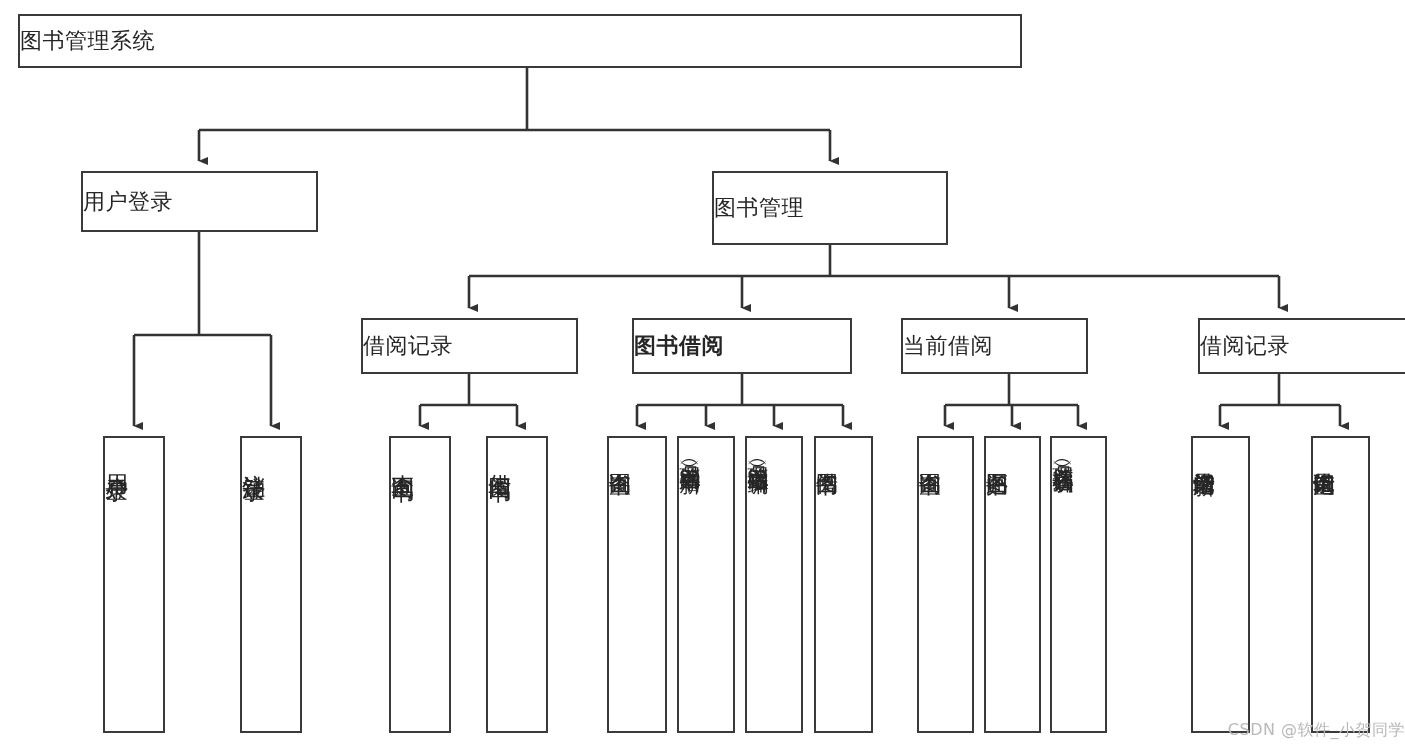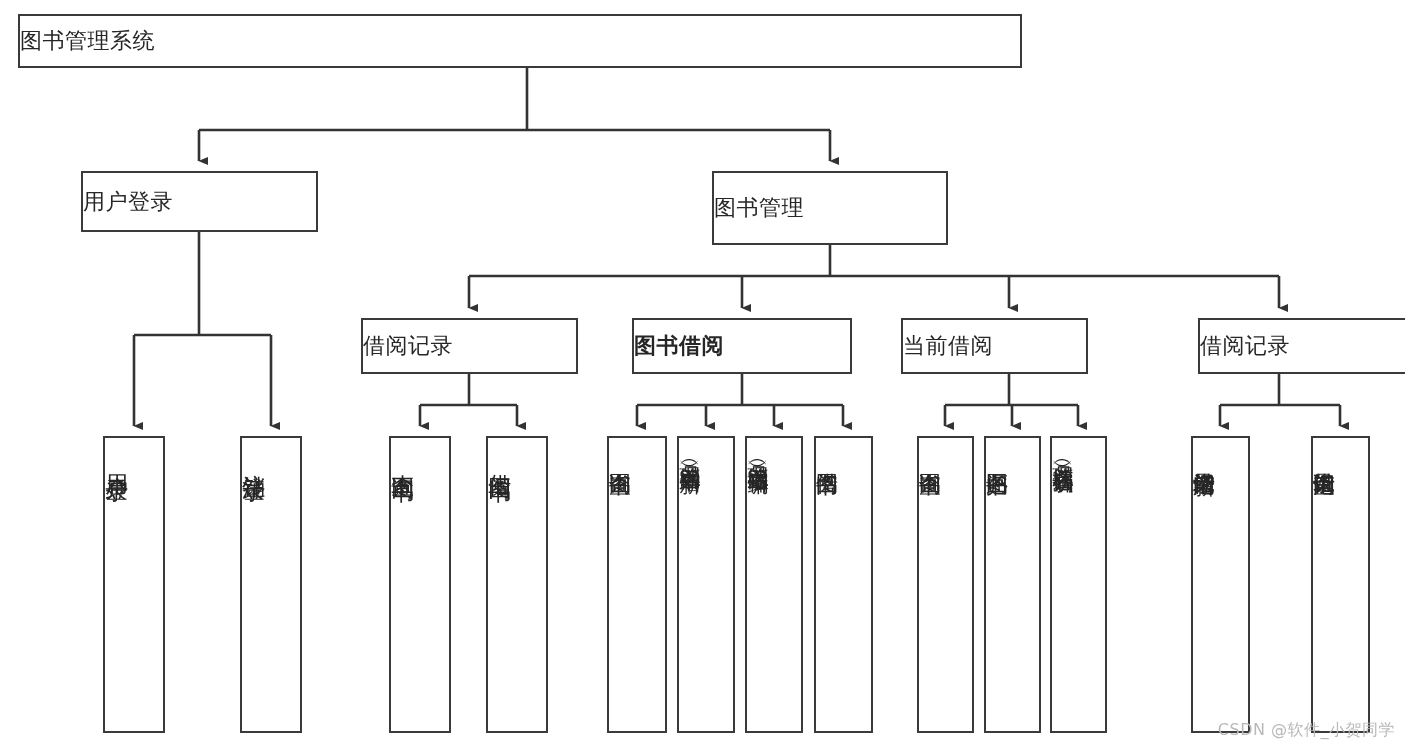--- a/index.html
+++ b/index.html
@@ -62,21 +62,21 @@
   .node.vertical.tight .node-label {
     font-size: 22px;
     letter-spacing: 0px;
   }
   .node.vertical.long .node-label {
     font-size: 21px;
     letter-spacing: -1px;
   }
   #watermark {
     position: absolute;
-    right: 10px;
+    right: 0;
     bottom: 6px;
     font-size: 16px;
     color: #b9b9b9;
     z-index: 5;
     white-space: nowrap;
     letter-spacing: 0.5px;
   }
 </style>
 </head>
 <body>

